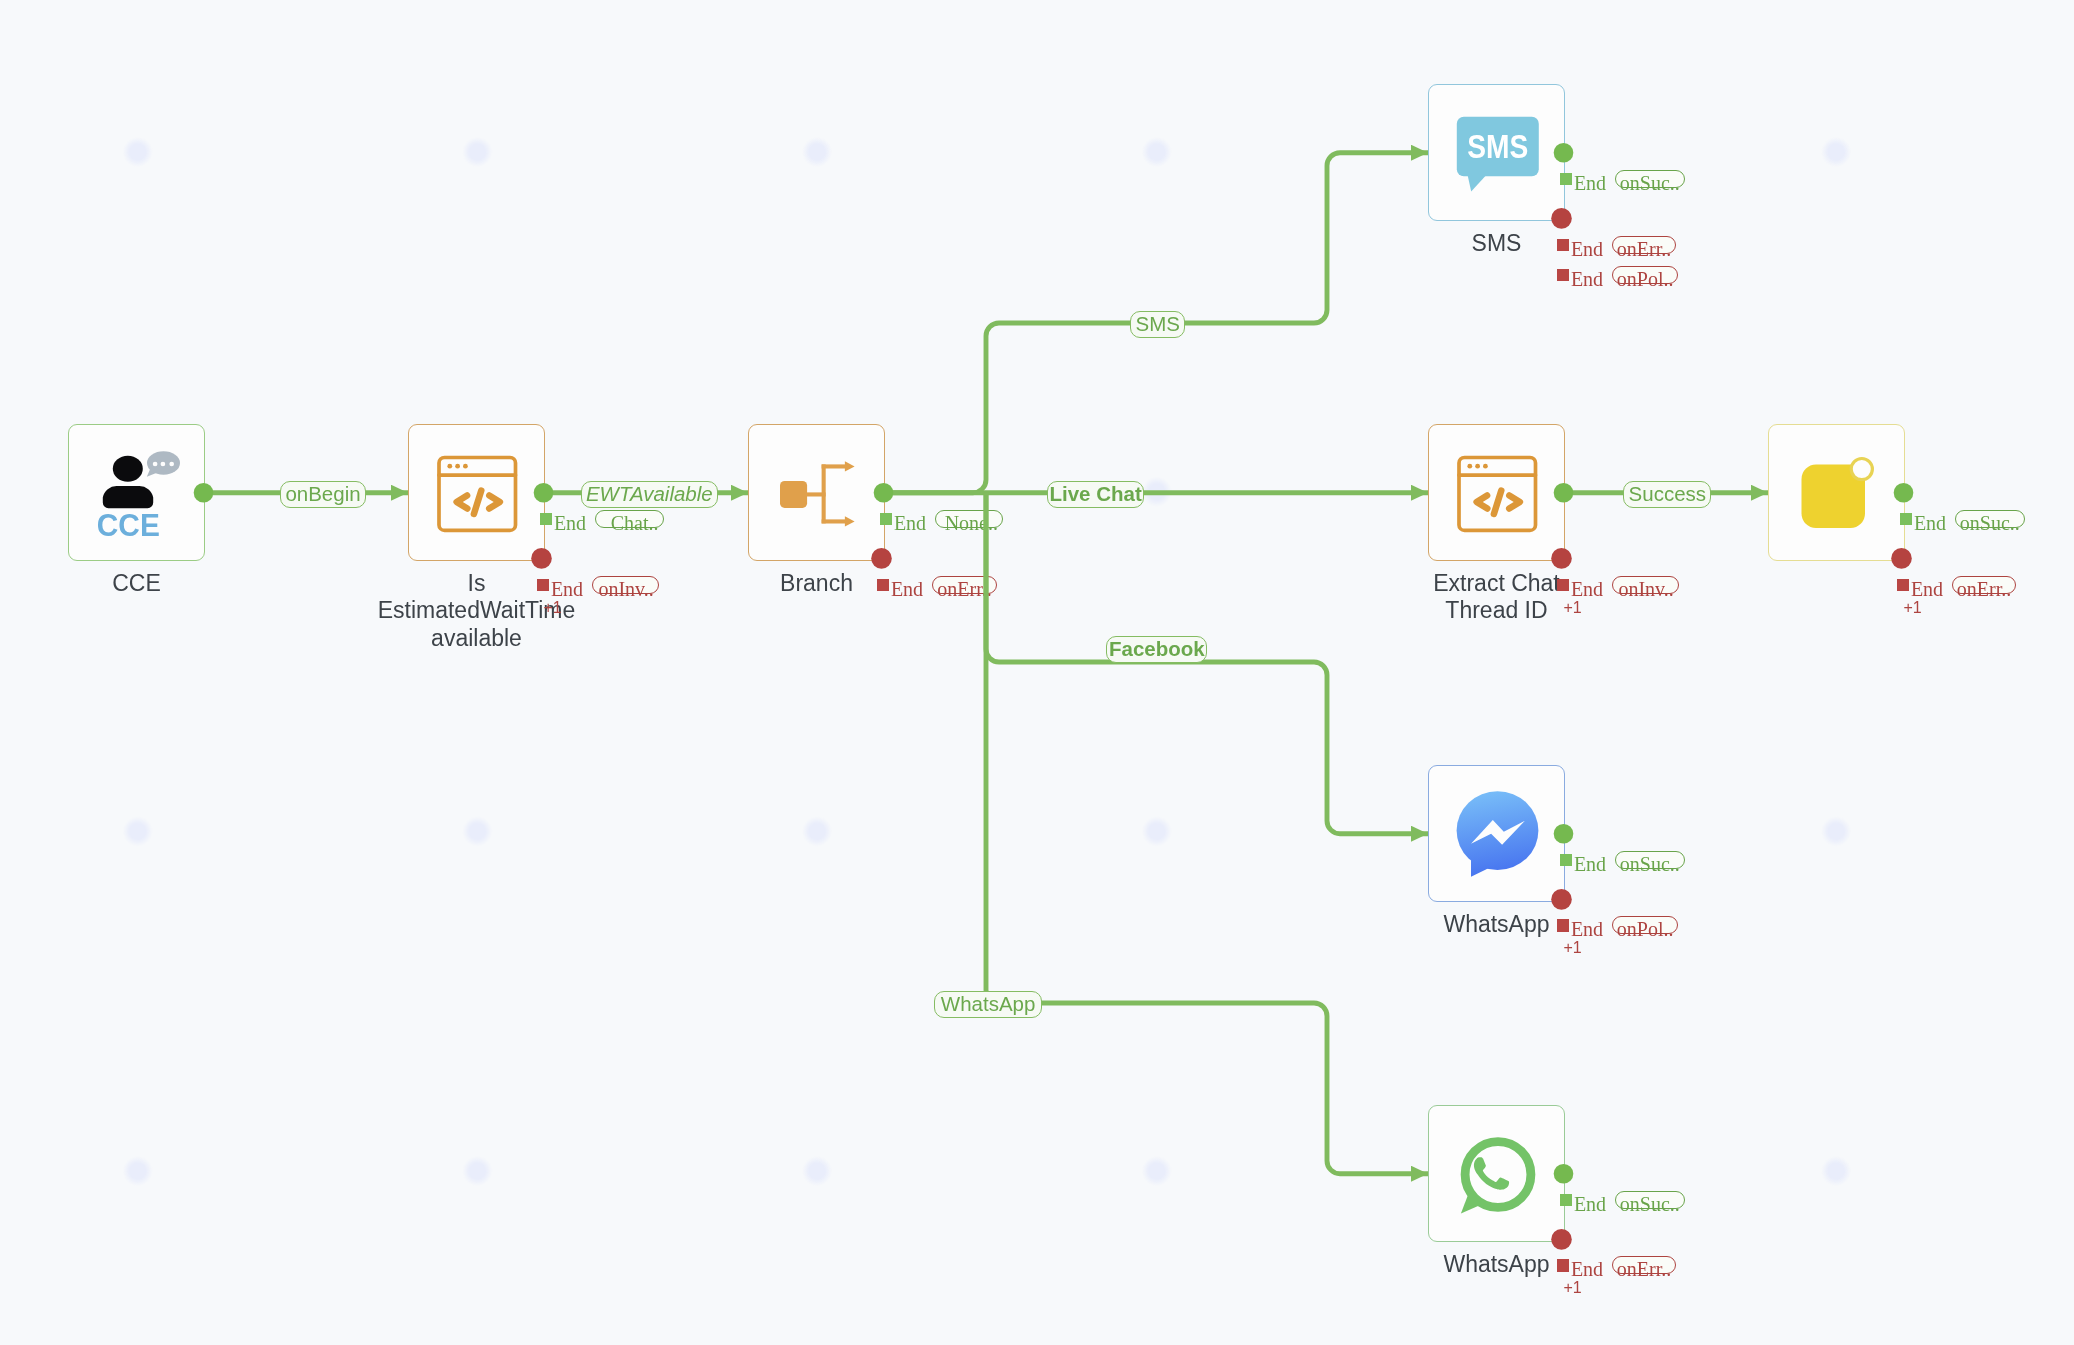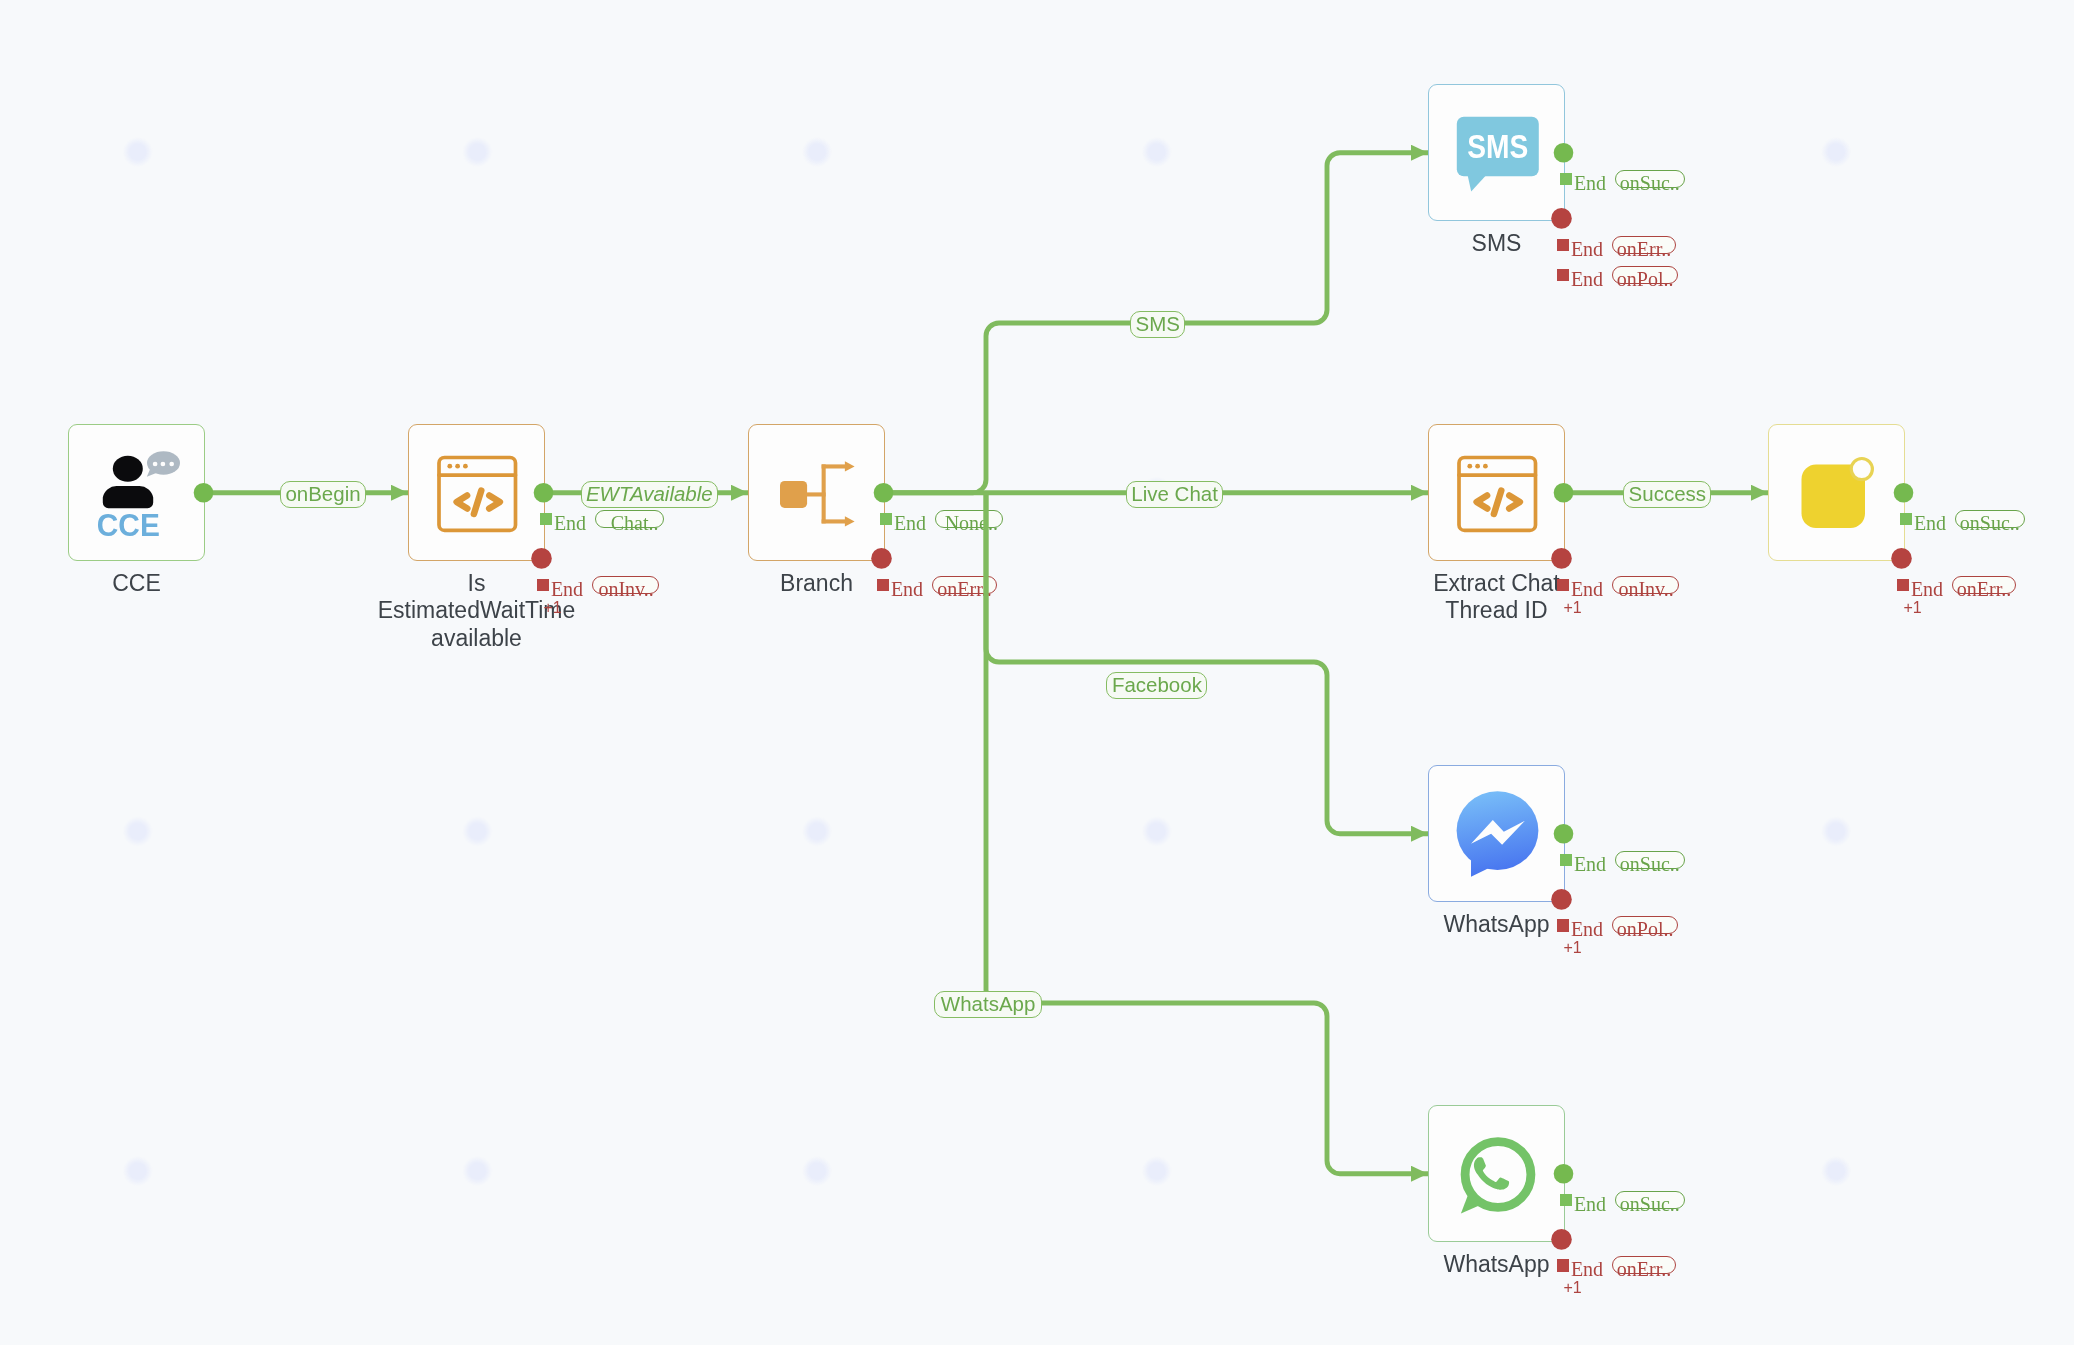--- a/index.html
+++ b/index.html
@@ -180,23 +180,23 @@
      <g fill="#74c368">
       <path d="M45.2 89.5 L52.5 98.4 L31.9 107.6 L40.1 86 Z"></path>
       <path transform="translate(52.2 50.6) scale(0.80)" d="M2.2 2.6 c-.8 -1.8 -1.7 -1.8 -2.5 -1.9 l-2.1 0 c-.7 0 -1.9 .3 -2.9 1.4 c-1 1.1 -3.8 3.7 -3.8 9 c0 5.3 3.9 10.4 4.4 11.1 c.5 .7 7.5 12 18.5 16.3 c9.1 3.6 11 2.9 13 2.7 c2 -.2 6.4 -2.6 7.3 -5.1 c.9 -2.5 .9 -4.7 .6 -5.1 c-.3 -.4 -1 -.7 -2.1 -1.2 c-1.1 -.6 -6.4 -3.2 -7.4 -3.5 c-1 -.4 -1.7 -.6 -2.4 .5 c-.7 1.1 -2.8 3.5 -3.4 4.2 c-.6 .7 -1.2 .8 -2.3 .3 c-1.1 -.6 -4.6 -1.7 -8.7 -5.4 c-3.2 -2.9 -5.4 -6.4 -6 -7.5 c-.6 -1.1 -.1 -1.7 .5 -2.2 c.5 -.5 1.1 -1.3 1.6 -2 c.5 -.7 .7 -1.1 1.1 -1.9 c.4 -.7 .2 -1.4 -.1 -2 c-.3 -.6 -2.4 -5.9 -3.3 -8.1 z"></path>
     </g>
       </svg>
     </div>
     <div class="nodelabel" style="left: 1358px; top: 1250.6px; width: 277px;">WhatsApp</div>
     <div class="elabel" style="left: 280px; top: 481px; width: 86px;">onBegin</div>
     <div class="elabel" style="left: 580.8px; top: 481px; width: 137px; font-style: italic;">EWTAvailable</div>
     <div class="elabel" style="left: 1130.2px; top: 310.5px; width: 55px;">SMS</div>
-    <div class="elabel" style="left: 1126px; top: 481px; width: 97.2px;">Live Chat</div>
+    <div class="elabel" style="left: 1047px; top: 481px; width: 97.2px; font-weight: bold;">Live Chat</div>
     <div class="elabel" style="left: 1623.2px; top: 481px; width: 88.3px;">Success</div>
-    <div class="elabel" style="left: 1106.4px; top: 672px; width: 101px;">Facebook</div>
+    <div class="elabel" style="left: 1106.4px; top: 636px; width: 101px; font-weight: bold;">Facebook</div>
     <div class="elabel" style="left: 934.3px; top: 991px; width: 107.6px;">WhatsApp</div>
     <div class="endrow" style="left: 540px; top: 513px; color: rgb(105, 164, 74);">
       <span class="sq" style="background:#7bbf5c"></span>
       <span class="et">End</span>
       <span class="bdg" style="left:54.5px;width:69.3px">Chat..</span>
     </div>
     <div class="endrow" style="left: 537px; top: 578.7px; color: rgb(173, 68, 64);">
       <span class="sq" style="background:#b84644"></span>
       <span class="et">End</span>
       <span class="bdg" style="left:54.5px;width:67.6px">onInv..</span>

